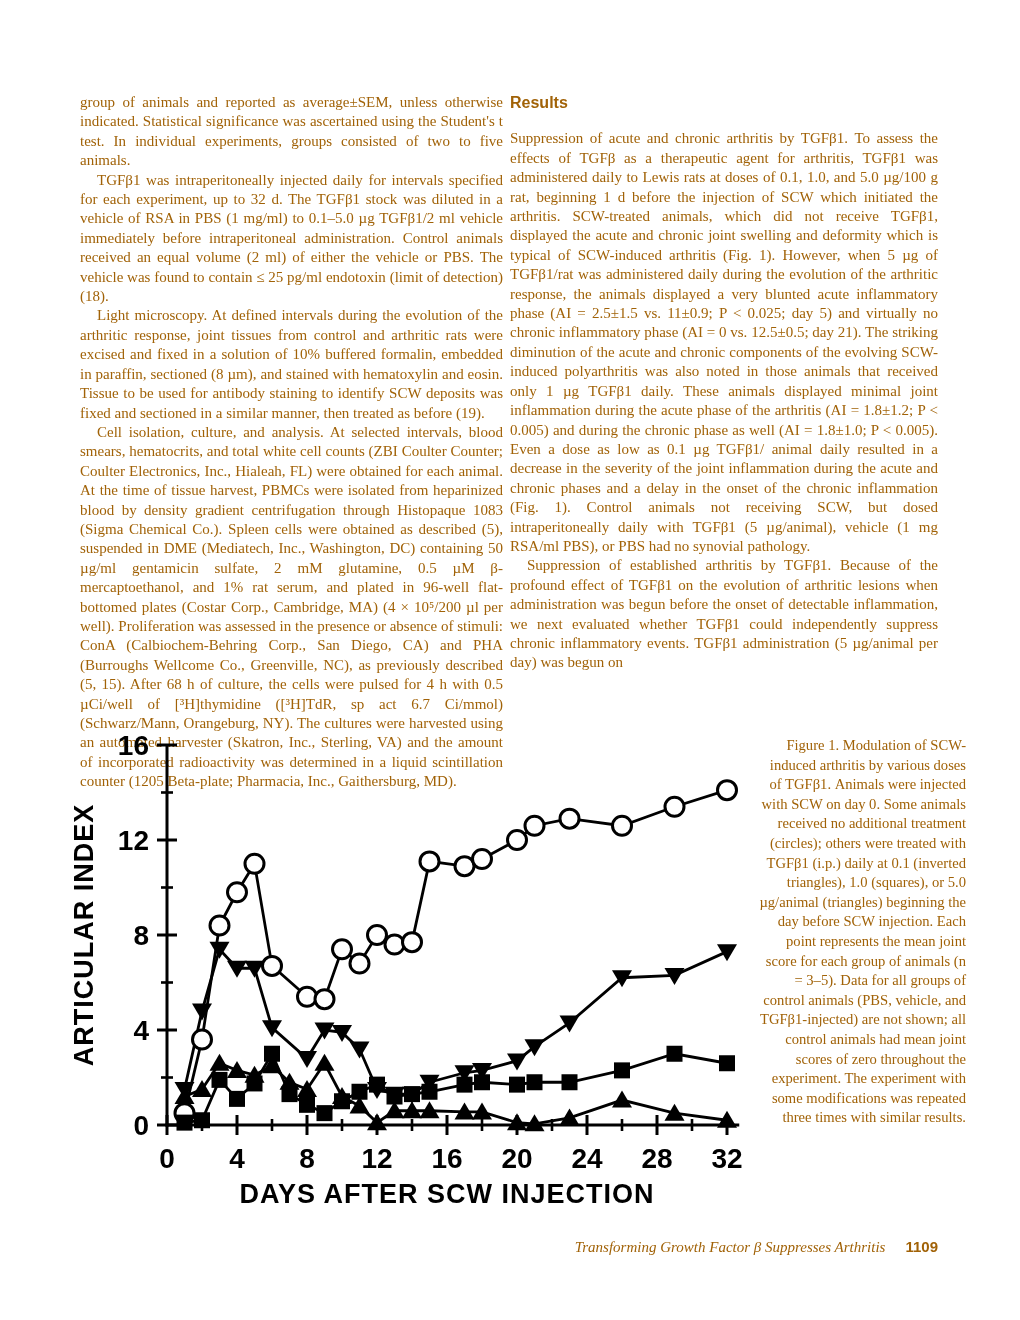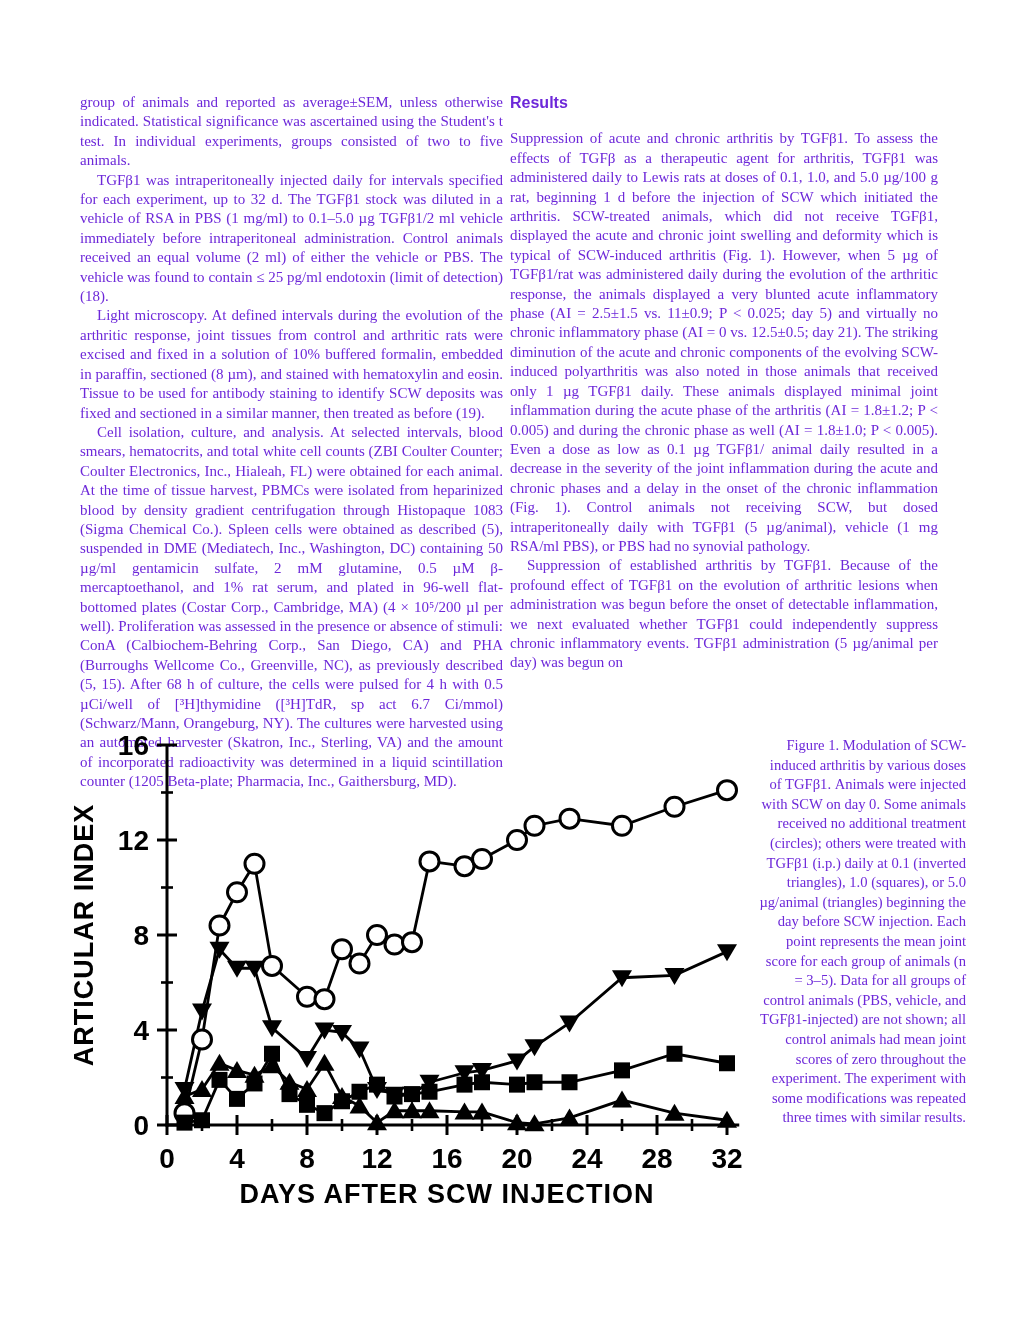--- a/index.html
+++ b/index.html
@@ -1,21 +1,21 @@
 <!DOCTYPE html>
 <html><head>
 <meta charset="utf-8">
 <style>
   html,body{margin:0;padding:0;background:#f4f4f2;}
   .page{
     position:relative;
     width:1020px;height:1320px;
     background:#ffffff;
     font-family:"Liberation Serif", serif;
-    color:#6d28d9;
+    color:#a16207;
     overflow:hidden;
   }
   .col{
     position:absolute;
     font-size:15px;
     line-height:19.4px;
     text-align:justify;
   }
   .col-left{left:80px;top:93px;width:423px;}
   .col-right{left:510px;top:93px;width:428px;}
@@ -197,14 +197,18 @@
         <polygon points="474.5,392.3125 464.5,409.3125 484.5,409.3125" fill="#000000"></polygon>
         <polygon points="509.5,386.375 499.5,403.375 519.5,403.375" fill="#000000"></polygon>
         <polygon points="562,368.5625 552,385.5625 572,385.5625" fill="#000000"></polygon>
         <polygon points="614.5,381.625 604.5,398.625 624.5,398.625" fill="#000000"></polygon>
         <polygon points="667,388.75 657,405.75 677,405.75" fill="#000000"></polygon>
       </svg>
   </div>
 
   <div class="figure-legend"><span class="lead-italic">Figure 1.</span><span> Modulation of SCW-induced arthritis by various doses of TGFβ1. Animals were injected with SCW on day 0. Some animals received no additional treatment (circles); others were treated with TGFβ1 (i.p.) daily at 0.1 (inverted triangles), 1.0 (squares), or 5.0 µg/animal (triangles) beginning the day before SCW injection. Each point represents the mean joint score for each group of animals (n = 3–5). Data for all groups of control animals (PBS, vehicle, and TGFβ1-injected) are not shown; all control animals had mean joint scores of zero throughout the experiment. The experiment with some modifications was repeated three times with similar results.</span></div>
 
+  <div class="footer">
+    <span class="running-title">Transforming Growth Factor β Suppresses Arthritis</span>
+    <span class="page-number">1109</span>
+  </div>
 
 </div>
 
 </body></html>

